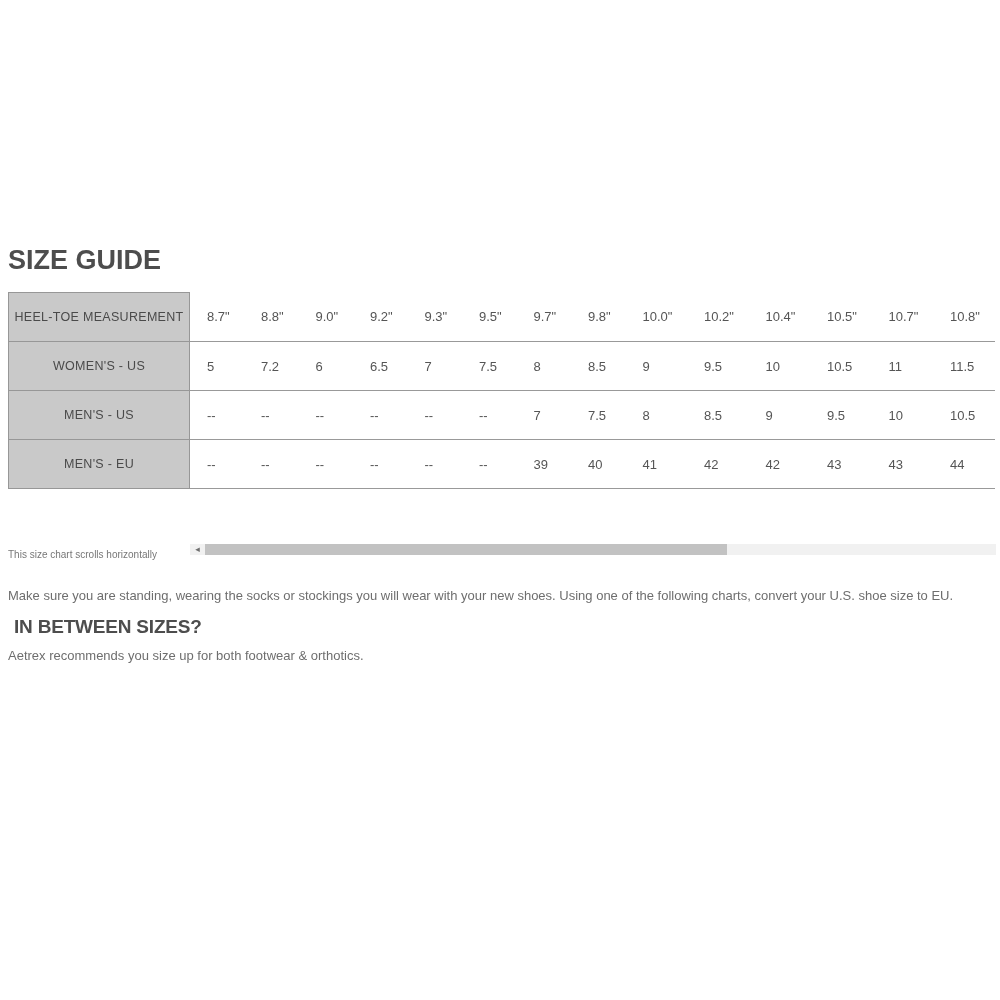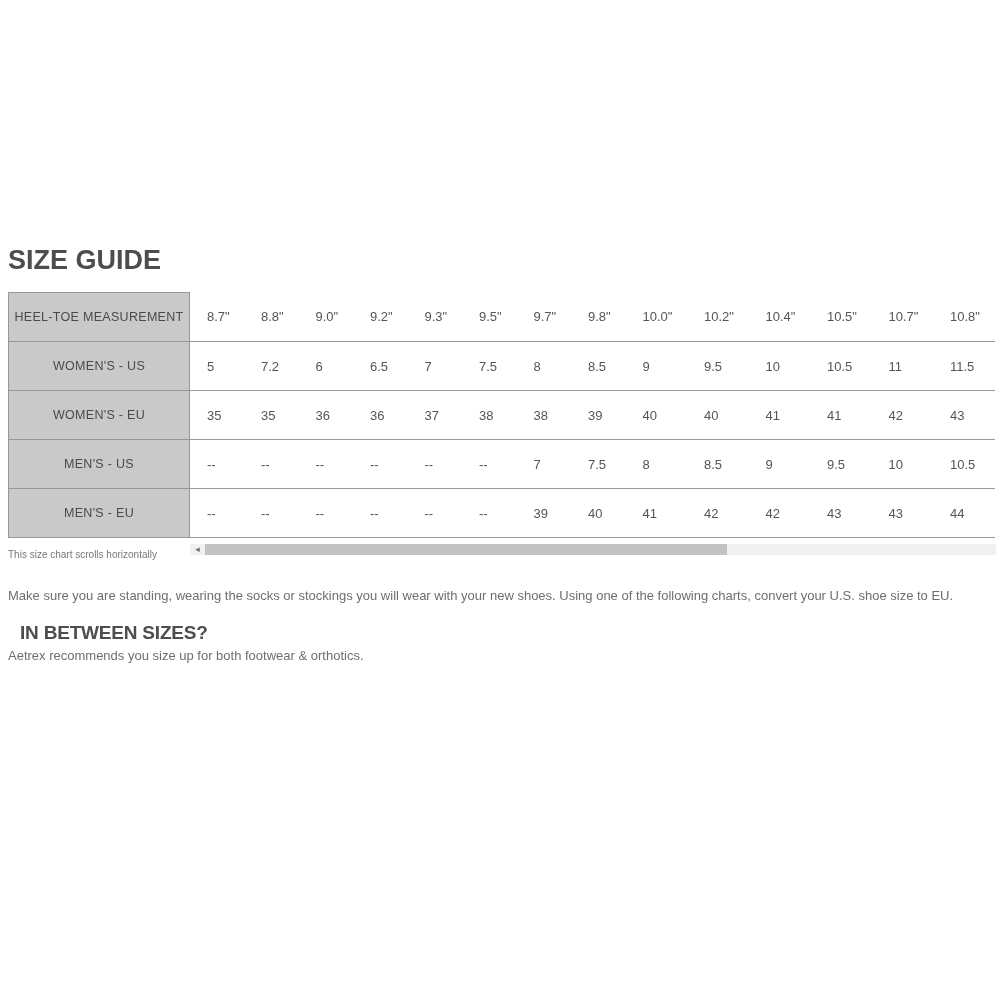--- a/index.html
+++ b/index.html
@@ -93,21 +93,21 @@
     width: 980px;
     font-size: 13px;
     line-height: 15px;
     color: var(--body-text, #6e6e6e);
     margin-top: 20px;
   }
   .section-title {
     position: absolute;
     left: 8px;
     top: 610px;
-    margin: 12px;
+    margin: 6px;
     font-size: 19px;
     line-height: 21px;
     font-weight: 700;
     letter-spacing: -0.2px;
     color: var(--heading-text, #4d4d4d);
   }
   .between-note {
     position: absolute;
     left: 8px;
     top: 648px;
@@ -157,37 +157,20 @@
           <td class="size-cell">8</td>
           <td class="size-cell">8.5</td>
           <td class="size-cell">9</td>
           <td class="size-cell">9.5</td>
           <td class="size-cell">10</td>
           <td class="size-cell">10.5</td>
           <td class="size-cell">11</td>
           <td class="size-cell">11.5</td>
         </tr>
         <tr>
-          <td class="row-label">WOMEN'S - EU</td>
-          <td class="size-cell">35</td>
-          <td class="size-cell">35</td>
-          <td class="size-cell">36</td>
-          <td class="size-cell">36</td>
-          <td class="size-cell">37</td>
-          <td class="size-cell">38</td>
-          <td class="size-cell">38</td>
-          <td class="size-cell">39</td>
-          <td class="size-cell">40</td>
-          <td class="size-cell">40</td>
-          <td class="size-cell">41</td>
-          <td class="size-cell">41</td>
-          <td class="size-cell">42</td>
-          <td class="size-cell">43</td>
-        </tr>
-        <tr>
           <td class="row-label">MEN'S - US</td>
           <td class="size-cell">--</td>
           <td class="size-cell">--</td>
           <td class="size-cell">--</td>
           <td class="size-cell">--</td>
           <td class="size-cell">--</td>
           <td class="size-cell">--</td>
           <td class="size-cell">7</td>
           <td class="size-cell">7.5</td>
           <td class="size-cell">8</td>

